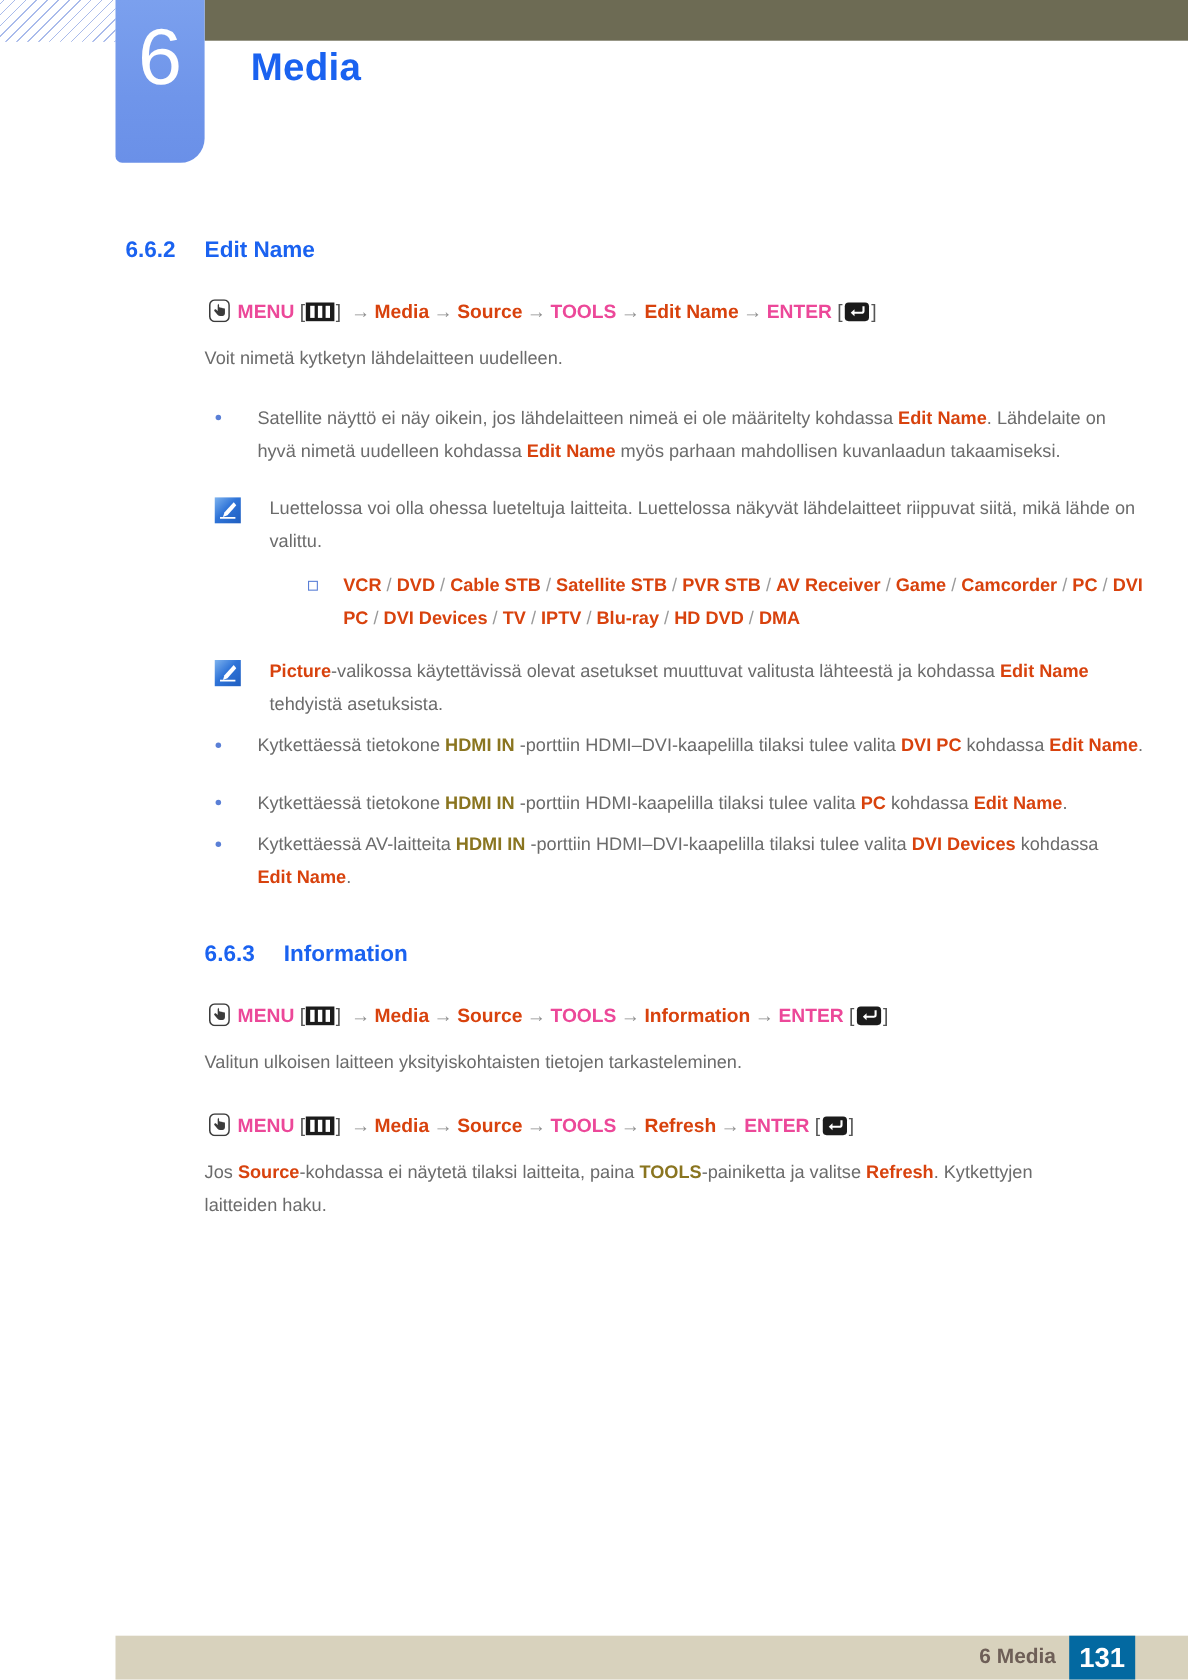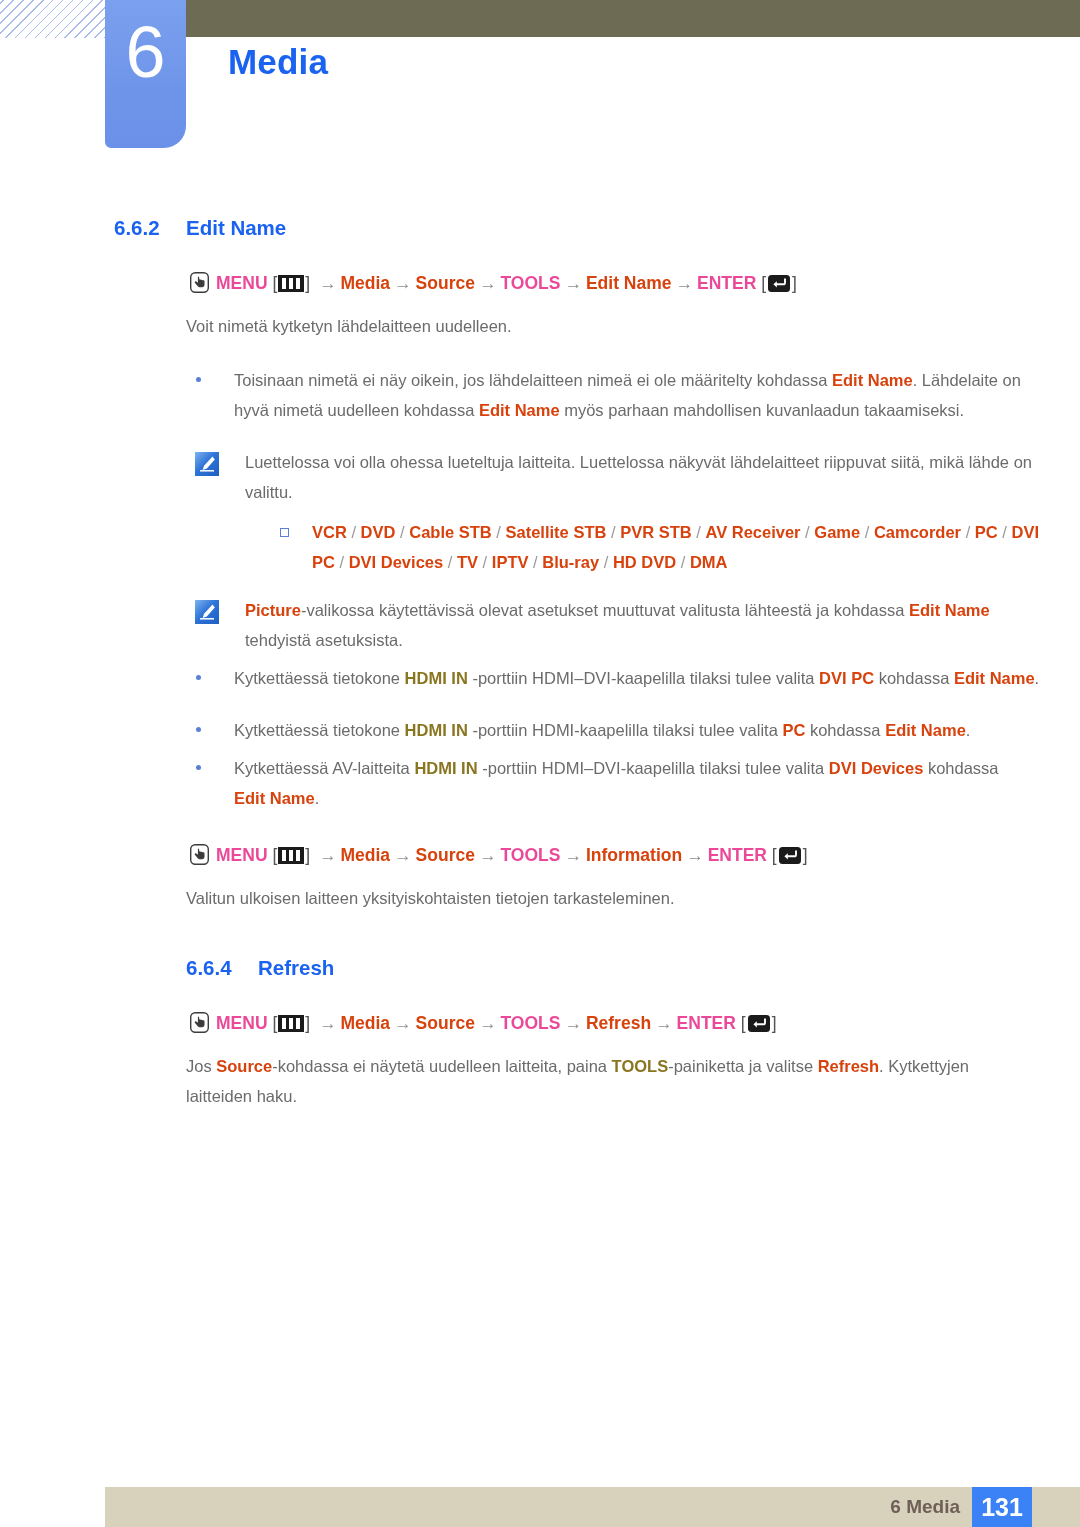--- a/index.html
+++ b/index.html
@@ -205,21 +205,21 @@
     right: 120px; top: 11px;
     font-size: 19px;
     line-height: 18px;
     font-weight: bold;
     color: #6e5f57;
   }
   #footer .pagebox {
     position: absolute;
     right: 48px; top: 0;
     width: 60px; height: 40px;
-    background: #3b82f6;
+    background: #0369a1;
   }
   #footer .pagebox span {
     display: block;
     text-align: center;
     line-height: 40px;
     font-size: 25px;
     font-weight: bold;
     color: #ffffff;
   }
 </style>
@@ -253,21 +253,21 @@
         <path d="M18 4.5v4.2a1.6 1.6 0 0 1-1.6 1.6H8.4" stroke="#ffffff" stroke-width="1.9" fill="none"></path>
         <path d="M9.8 7.2 6.4 10.3l3.4 3.1z" fill="#ffffff"></path>
       </svg>
     </span><span class="brk">]</span>
   </div>
 
   <p class="body" style="margin-left:186px; margin-top:16px;">Voit nimetä kytketyn lähdelaitteen uudelleen.</p>
 
   <div class="bullet" style="margin-left:186px; margin-top:24px; width:800px;">
     <span class="dot"></span>
-    <span>Toisinaan nimetä ei näy oikein, jos lähdelaitteen nimeä ei ole määritelty kohdassa </span><span class="b-red">Edit Name</span><span>. Lähdelaite on hyvä nimetä uudelleen kohdassa </span><span class="b-red">Edit Name</span><span> myös parhaan mahdollisen kuvanlaadun takaamiseksi.</span>
+    <span>Satellite näyttö ei näy oikein, jos lähdelaitteen nimeä ei ole määritelty kohdassa </span><span class="b-red">Edit Name</span><span>. Lähdelaite on hyvä nimetä uudelleen kohdassa </span><span class="b-red">Edit Name</span><span> myös parhaan mahdollisen kuvanlaadun takaamiseksi.</span>
   </div>
 
   <div class="note" style="margin-left:190px; margin-top:22px; width:800px;">
     <span class="noteicon">
       <svg width="24" height="24" viewBox="0 0 24 24">
         <defs>
           <linearGradient id="ng1" x1="0" y1="0" x2="1" y2="1">
             <stop offset="0" stop-color="#7fb4ef"></stop>
             <stop offset="45%" stop-color="#2f74d8"></stop>
             <stop offset="100%" stop-color="#1f5ec0"></stop>
@@ -314,59 +314,59 @@
   <div class="bullet" style="margin-left:186px; margin-top:22px; width:812px;">
     <span class="dot"></span>
     <span>Kytkettäessä tietokone </span><span class="b-olive">HDMI IN</span><span> -porttiin HDMI-kaapelilla tilaksi tulee valita </span><span class="b-red">PC</span><span> kohdassa </span><span class="b-red">Edit Name</span><span>.</span>
   </div>
 
   <div class="bullet" style="margin-left:186px; margin-top:8px; width:800px;">
     <span class="dot"></span>
     <span>Kytkettäessä AV-laitteita </span><span class="b-olive">HDMI IN</span><span> -porttiin HDMI–DVI-kaapelilla tilaksi tulee valita </span><span class="b-red">DVI Devices</span><span> kohdassa </span><span class="b-red">Edit Name</span><span>.</span>
   </div>
 
+  <h2 class="sec-head" style="margin-left:186px; margin-top:42px;">
+    <span class="num">6.6.3</span><span>Information</span>
+  </h2>
 
   <div class="menupath" style="margin-left:190px; margin-top:30px;">
     <span class="icon-hand">
       <svg width="19" height="21" viewBox="0 0 19 21">
         <rect x="0.7" y="0.7" width="17.6" height="19.6" rx="4.5" fill="#ffffff" stroke="#3b3b3b" stroke-width="1.4"></rect>
         <path d="M9.2 4.2c-.75 0-1.3.6-1.3 1.35v5.1l-1.5-1.2c-.55-.45-1.3-.3-1.6.3-.22.44-.1.92.25 1.3l2.5 2.9c.5.6 1.2 1.3 2.4 1.3h2.2c1.35 0 2.35-1.05 2.35-2.4V9.3c0-.62-.45-1.1-1.05-1.1-.3 0-.56.12-.75.32-.1-.5-.52-.85-1.05-.85-.32 0-.6.13-.8.35-.12-.47-.53-.8-1.03-.8-.25 0-.48.08-.66.22V5.55c0-.75-.55-1.35-1.3-1.35z" fill="#3b3b3b"></path>
       </svg>
     </span><span class="olive">MENU</span><span class="brk"> [</span><span class="icon-menukey"><i></i><i></i><i></i></span><span class="brk">] </span><span class="arrow">→</span><span class="red">Media</span><span class="arrow">→</span><span class="red">Source</span><span class="arrow">→</span><span class="olive">TOOLS</span><span class="arrow">→</span><span class="red">Information</span><span class="arrow">→</span><span class="olive">ENTER</span><span class="brk"> [</span><span class="icon-enterkey">
       <svg width="24" height="19" viewBox="0 0 24 19">
         <rect x="1" y="1" width="22" height="17" rx="3.5" fill="#1b1b1b"></rect>
         <path d="M18 4.5v4.2a1.6 1.6 0 0 1-1.6 1.6H8.4" stroke="#ffffff" stroke-width="1.9" fill="none"></path>
         <path d="M9.8 7.2 6.4 10.3l3.4 3.1z" fill="#ffffff"></path>
       </svg>
     </span><span class="brk">]</span>
   </div>
 
   <p class="body" style="margin-left:186px; margin-top:16px;">Valitun ulkoisen laitteen yksityiskohtaisten tietojen tarkasteleminen.</p>
 
-  <h2 class="sec-head" style="margin-left:186px; margin-top:42px;">
-    <span class="num">6.6.4</span><span>Refresh</span>
-  </h2>
 
   <div class="menupath" style="margin-left:190px; margin-top:30px;">
     <span class="icon-hand">
       <svg width="19" height="21" viewBox="0 0 19 21">
         <rect x="0.7" y="0.7" width="17.6" height="19.6" rx="4.5" fill="#ffffff" stroke="#3b3b3b" stroke-width="1.4"></rect>
         <path d="M9.2 4.2c-.75 0-1.3.6-1.3 1.35v5.1l-1.5-1.2c-.55-.45-1.3-.3-1.6.3-.22.44-.1.92.25 1.3l2.5 2.9c.5.6 1.2 1.3 2.4 1.3h2.2c1.35 0 2.35-1.05 2.35-2.4V9.3c0-.62-.45-1.1-1.05-1.1-.3 0-.56.12-.75.32-.1-.5-.52-.85-1.05-.85-.32 0-.6.13-.8.35-.12-.47-.53-.8-1.03-.8-.25 0-.48.08-.66.22V5.55c0-.75-.55-1.35-1.3-1.35z" fill="#3b3b3b"></path>
       </svg>
     </span><span class="olive">MENU</span><span class="brk"> [</span><span class="icon-menukey"><i></i><i></i><i></i></span><span class="brk">] </span><span class="arrow">→</span><span class="red">Media</span><span class="arrow">→</span><span class="red">Source</span><span class="arrow">→</span><span class="olive">TOOLS</span><span class="arrow">→</span><span class="red">Refresh</span><span class="arrow">→</span><span class="olive">ENTER</span><span class="brk"> [</span><span class="icon-enterkey">
       <svg width="24" height="19" viewBox="0 0 24 19">
         <rect x="1" y="1" width="22" height="17" rx="3.5" fill="#1b1b1b"></rect>
         <path d="M18 4.5v4.2a1.6 1.6 0 0 1-1.6 1.6H8.4" stroke="#ffffff" stroke-width="1.9" fill="none"></path>
         <path d="M9.8 7.2 6.4 10.3l3.4 3.1z" fill="#ffffff"></path>
       </svg>
     </span><span class="brk">]</span>
   </div>
 
   <p class="body" style="margin-left:186px; margin-top:16px; width:812px;">
-    <span>Jos </span><span class="b-red">Source</span><span>-kohdassa ei näytetä uudelleen laitteita, paina </span><span class="b-olive">TOOLS</span><span>-painiketta ja valitse </span><span class="b-red">Refresh</span><span>. Kytkettyjen laitteiden haku.</span>
+    <span>Jos </span><span class="b-red">Source</span><span>-kohdassa ei näytetä tilaksi laitteita, paina </span><span class="b-olive">TOOLS</span><span>-painiketta ja valitse </span><span class="b-red">Refresh</span><span>. Kytkettyjen laitteiden haku.</span>
   </p>
 
 </div>
 
 <div id="footer">
   <div class="ftext">6 Media</div>
   <div class="pagebox">
     <span>131</span>
   </div>
 </div>

